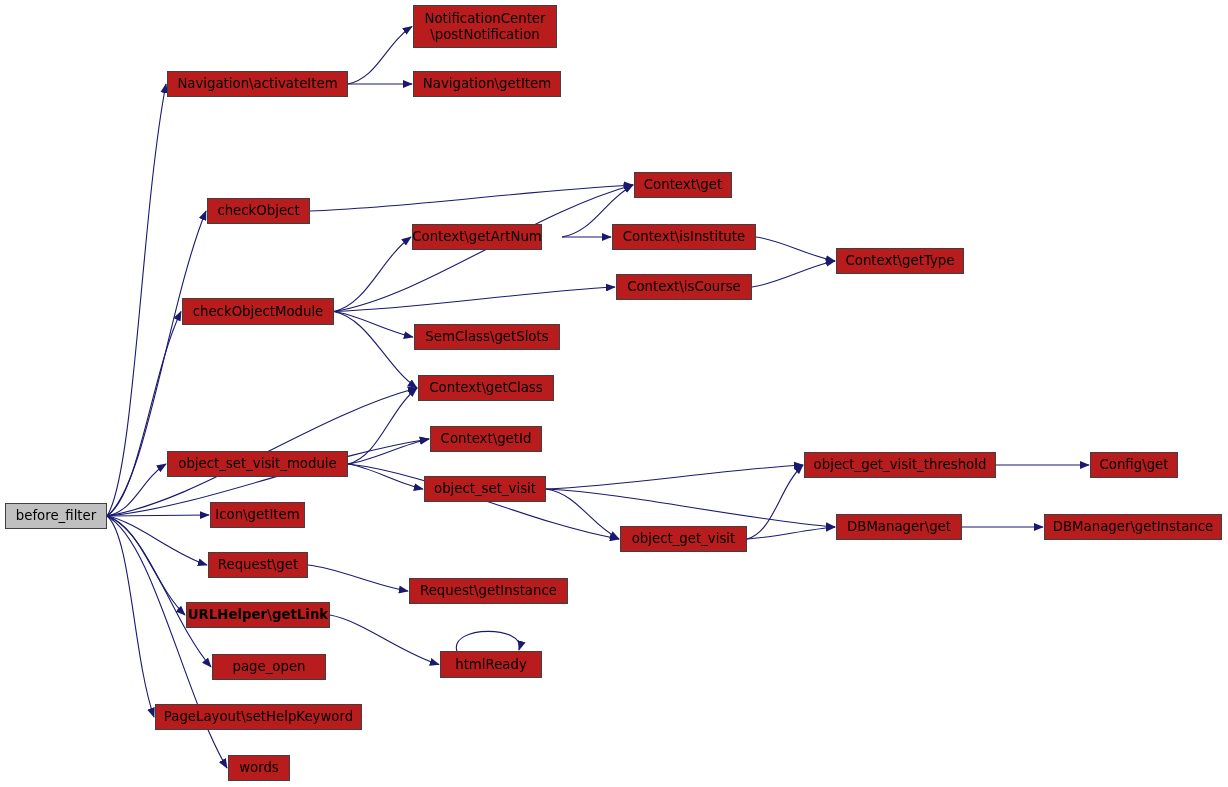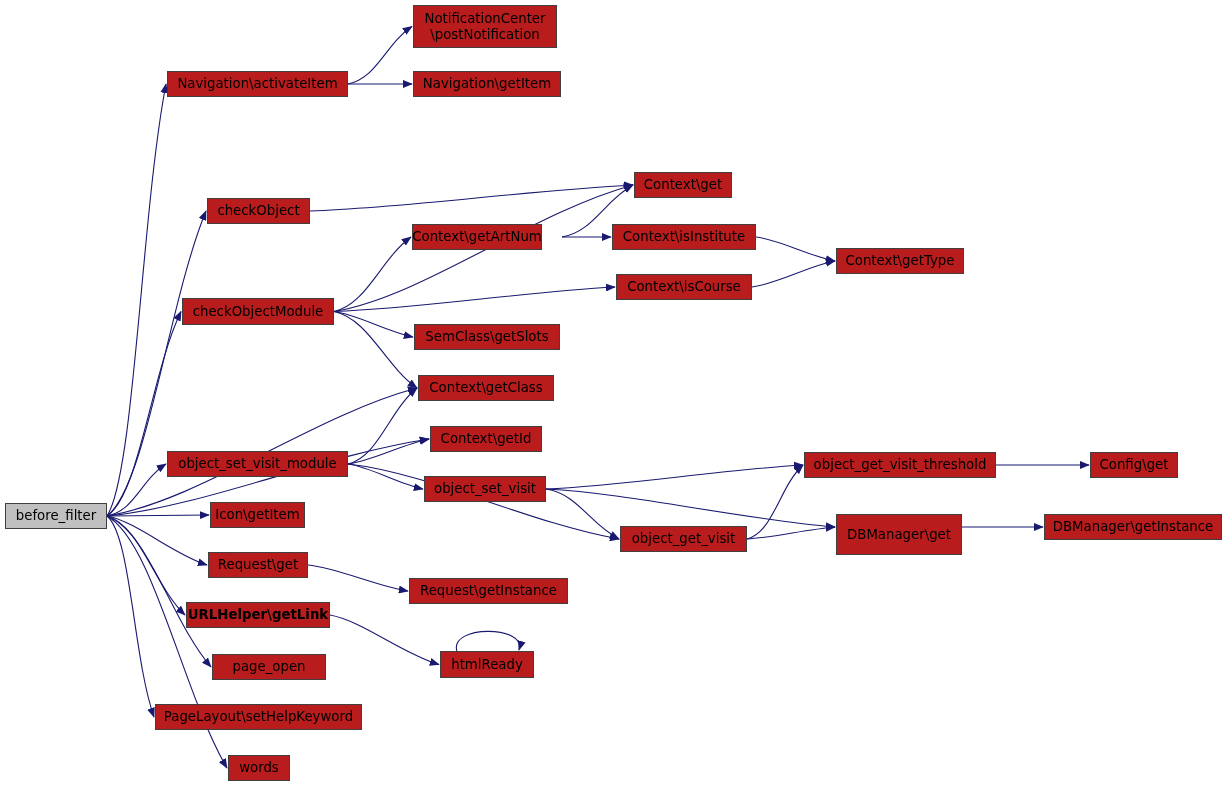--- a/index.html
+++ b/index.html
@@ -110,24 +110,24 @@
       <div class="gnode" style="left: 616px; top: 274px; width: 136px; height: 26px;">Context\isCourse</div>
       <div class="gnode" style="left: 182px; top: 298px; width: 152px; height: 27px;">checkObjectModule</div>
       <div class="gnode" style="left: 414px; top: 324px; width: 146px; height: 26px;">SemClass\getSlots</div>
       <div class="gnode" style="left: 418px; top: 375px; width: 136px; height: 26px;">Context\getClass</div>
       <div class="gnode" style="left: 430px; top: 426px; width: 112px; height: 26px;">Context\getId</div>
       <div class="gnode" style="left: 167px; top: 451px; width: 181px; height: 26px;">object_set_visit_module</div>
       <div class="gnode" style="left: 424px; top: 476px; width: 122px; height: 26px;">object_set_visit</div>
       <div class="gnode" style="left: 804px; top: 452px; width: 192px; height: 26px;">object_get_visit_threshold</div>
       <div class="gnode" style="left: 1090px; top: 452px; width: 88px; height: 26px;">Config\get</div>
       <div class="gnode" style="left: 210px; top: 502px; width: 95px; height: 26px;">Icon\getItem</div>
-      <div class="gnode" style="left: 836px; top: 514px; width: 126px; height: 41px;">DBManager\get</div>
+      <div class="gnode" style="left: 836px; top: 514px; width: 126px; height: 26px;">DBManager\get</div>
       <div class="gnode" style="left: 1044px; top: 514px; width: 178px; height: 26px;">DBManager\getInstance</div>
       <div class="gnode" style="left: 620px; top: 526px; width: 127px; height: 26px;">object_get_visit</div>
       <div class="gnode" style="left: 208px; top: 552px; width: 100px; height: 26px;">Request\get</div>
       <div class="gnode" style="left: 409px; top: 578px; width: 159px; height: 26px;">Request\getInstance</div>
       <div class="gnode" style="left: 186px; top: 602px; width: 144px; height: 26px; font-weight: bold;">URLHelper\getLink</div>
-      <div class="gnode" style="left: 440px; top: 651px; width: 94px; height: 27px;">htmlReady</div>
+      <div class="gnode" style="left: 440px; top: 651px; width: 102px; height: 27px;">htmlReady</div>
       <div class="gnode" style="left: 212px; top: 654px; width: 114px; height: 26px;">page_open</div>
       <div class="gnode" style="left: 155px; top: 704px; width: 207px; height: 26px;">PageLayout\setHelpKeyword</div>
       <div class="gnode" style="left: 228px; top: 755px; width: 62px; height: 26px;">words</div>
     </div>
 </div>
 
 </body></html>

